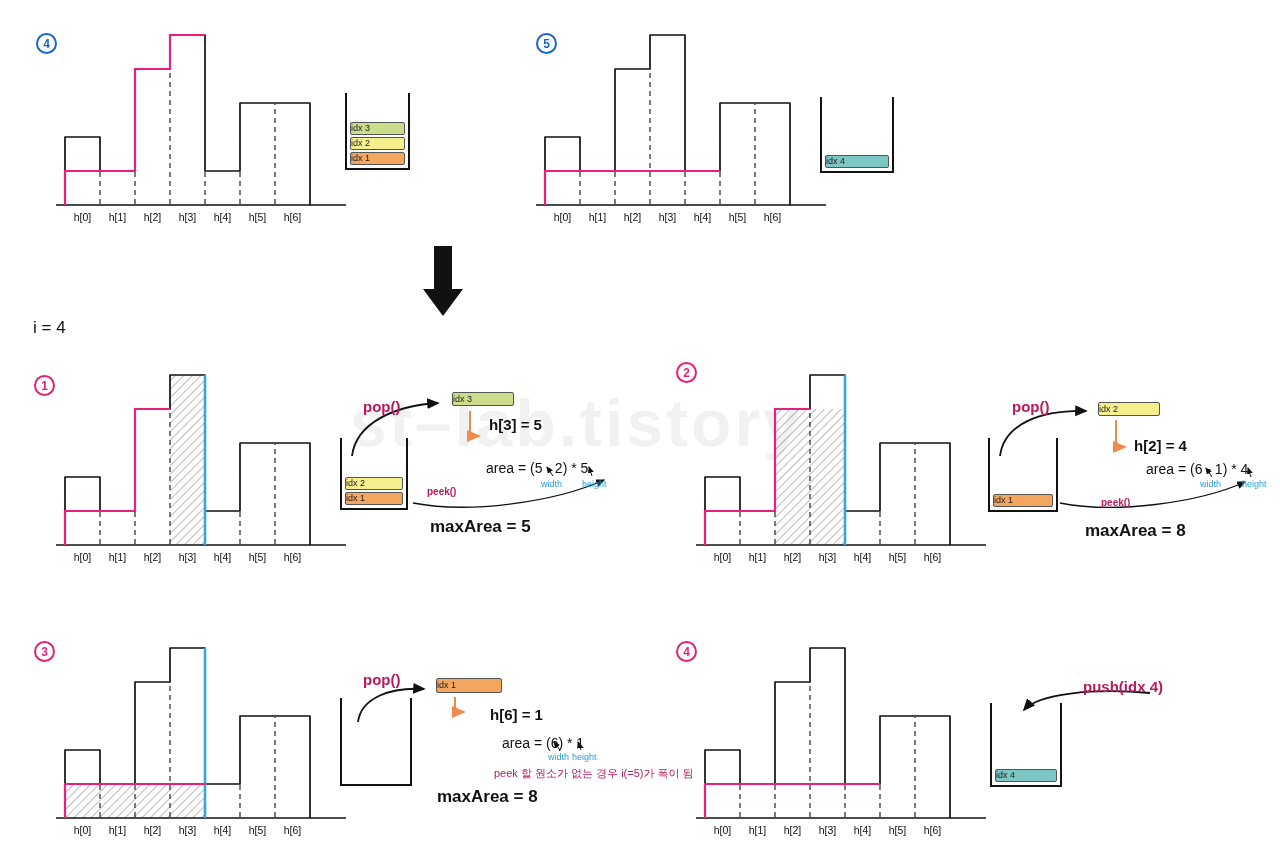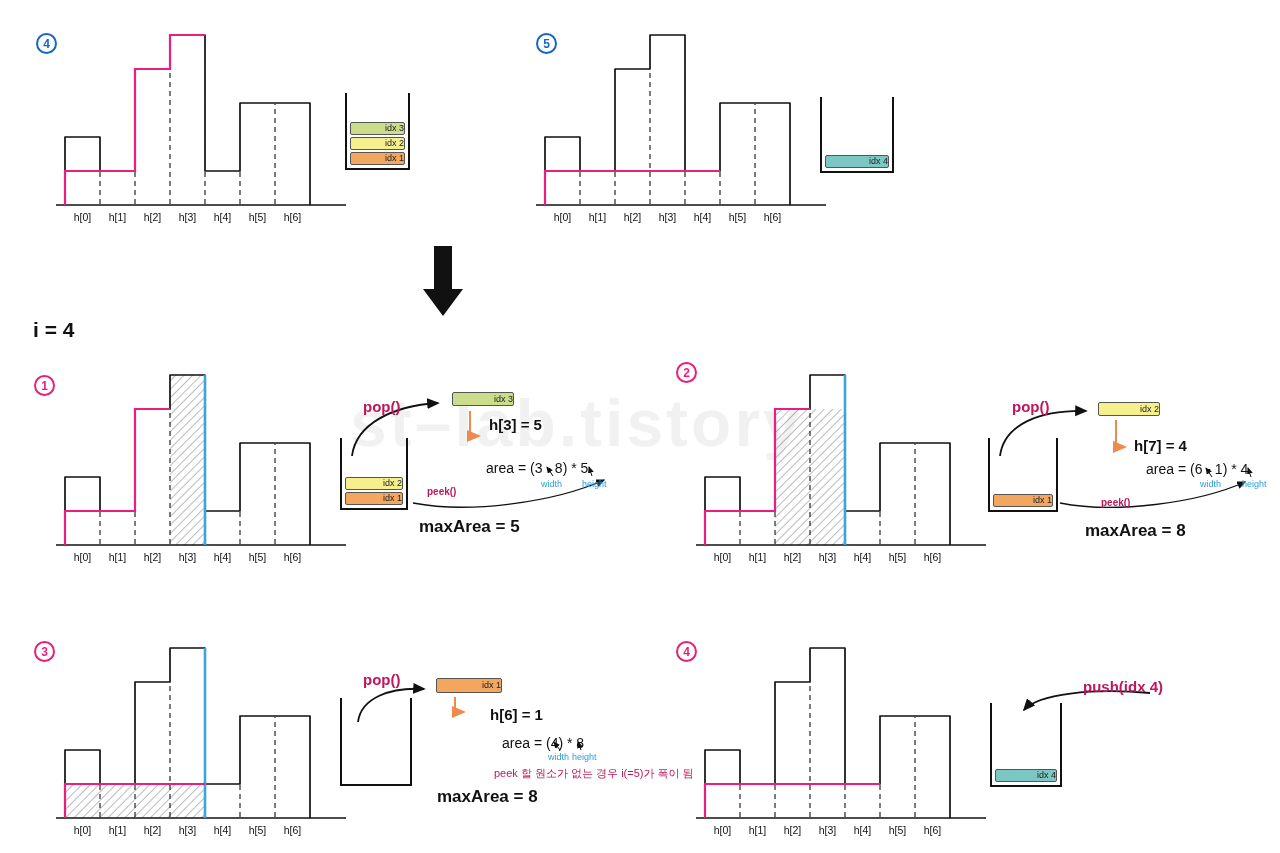--- a/index.html
+++ b/index.html
@@ -10,21 +10,21 @@
              color:rgba(0,0,0,0.055);z-index:0;pointer-events:none;white-space:nowrap}
   svg.hist{position:absolute;z-index:1;overflow:visible}
   svg.hist text{font-family:"Liberation Sans",sans-serif}
   svg.overlay{position:absolute;left:0;top:0;z-index:2;pointer-events:none}
   .badge{position:absolute;width:21px;height:21px;border-radius:50%;display:flex;align-items:center;
          justify-content:center;font-size:12px;font-weight:700;border:2px solid;z-index:3;background:#fff}
   .badge.blue{color:#1467c8;border-color:#1467c8}
   .badge.pink{color:#ea1e79;border-color:#ea1e79}
   .stack{position:absolute;border:2px solid #111;border-top:none;display:flex;flex-direction:column;
          justify-content:flex-end;gap:2px;padding:3px;z-index:1;background:transparent}
-  .chip{height:13px;line-height:11px;font-size:9px;text-align:right;border:1px solid #555;
+  .chip{height:13px;line-height:11px;font-size:9px;text-align:left;border:1px solid #555;
         border-radius:2px;color:#222;background:#eee}
   .chip.abs{position:absolute;z-index:3;line-height:13px}
   .t{position:absolute;z-index:3;white-space:nowrap;color:#111}
   .pink{color:#be185d;font-weight:600}
   .small-blue{color:#2b9fd8;font-size:9px}
   .result{font-size:15px;font-weight:600}
   .area{font-size:14px}
   .max{font-size:17px;font-weight:700}
   .ar{fill:none;stroke:#111;stroke-width:1.8;marker-end:url(#mb)}
   .thin{stroke-width:1.3}
@@ -38,21 +38,21 @@
 
   <div class="watermark">st–lab.tistory</div>
 
   <div class="badge blue" style="left:36px;top:33px">4</div>
   <div class="badge blue" style="left:536px;top:33px">5</div>
   <div class="badge pink" style="left:34px;top:375px">1</div>
   <div class="badge pink" style="left:676px;top:362px">2</div>
   <div class="badge pink" style="left:34px;top:641px">3</div>
   <div class="badge pink" style="left:676px;top:641px">4</div>
 
-  <div class="t" style="left:33px;top:318px;font-size:21px;font-weight:700">i = 4</div>
+  <div class="t" style="left:33px;top:318px;font-size:17px;font-weight:400">i = 4</div>
 
   <svg class="hist" style="left:53px;top:30px" width="310" height="198">
       <defs>
         <pattern id="hp-top4" width="6" height="6" patternUnits="userSpaceOnUse" patternTransform="rotate(45)">
           <line x1="0" y1="0" x2="0" y2="6" stroke="#777" stroke-width="1"></line>
         </pattern>
       </defs>
       <line x1="3" y1="175" x2="293" y2="175" stroke="#111" stroke-width="1.6"></line>
       <path d="M 12 175 L 12 107 L 47 107 L 47 141 L 82 141 L 82 39 L 117 39 L 117 5 L 152 5 L 152 141 L 187 141 L 187 73 L 222 73 L 222 73 L 257 73 L 257 175" fill="none" stroke="#111" stroke-width="1.7" stroke-linejoin="round"></path>
       <line x1="47" y1="174" x2="47" y2="142" stroke="#111" stroke-width="1.1" stroke-dasharray="5 4"></line>
@@ -211,37 +211,37 @@
   <div class="stack" style="left:990px;top:703px;width:72px;height:84px">
       <div class="chip" style="background: rgb(124, 198, 195);">idx 4</div>
     </div>
 
   <div class="chip abs" style="left: 452px; top: 392px; width: 62px; height: 14px; background: rgb(203, 220, 138);">idx 3</div>
   <div class="chip abs" style="left: 1098px; top: 402px; width: 62px; height: 14px; background: rgb(246, 239, 142);">idx 2</div>
   <div class="chip abs" style="left: 436px; top: 678px; width: 66px; height: 15px; background: rgb(242, 166, 94);">idx 1</div>
 
   <div class="t pink" style="left:363px;top:398px;font-size:15px">pop()</div>
   <div class="t result" style="left:489px;top:416px">h[3] = 5</div>
-  <div class="t area" style="left:486px;top:460px">area = (3 - 8) * 5</div>
+  <div class="t area" style="left:486px;top:460px">area = (5 - 2) * 5</div>
   <div class="t small-blue" style="left:541px;top:479px">width</div>
   <div class="t small-blue" style="left:582px;top:479px">height</div>
   <div class="t pink" style="left:427px;top:486px;font-size:10px">peek()</div>
-  <div class="t max" style="left:419px;top:517px">maxArea = 5</div>
+  <div class="t max" style="left:430px;top:517px">maxArea = 5</div>
 
   <div class="t pink" style="left:1012px;top:398px;font-size:15px">pop()</div>
-  <div class="t result" style="left:1134px;top:437px">h[7] = 4</div>
+  <div class="t result" style="left:1134px;top:437px">h[2] = 4</div>
   <div class="t area" style="left:1146px;top:461px">area = (6 - 1) * 4</div>
   <div class="t small-blue" style="left:1200px;top:479px">width</div>
   <div class="t small-blue" style="left:1242px;top:479px">height</div>
   <div class="t pink" style="left:1101px;top:497px;font-size:10px">peek()</div>
   <div class="t max" style="left:1085px;top:521px">maxArea = 8</div>
 
   <div class="t pink" style="left:363px;top:671px;font-size:15px">pop()</div>
   <div class="t result" style="left:490px;top:706px">h[6] = 1</div>
-  <div class="t area" style="left:502px;top:735px">area = (4) * 8</div>
+  <div class="t area" style="left:502px;top:735px">area = (6) * 1</div>
   <div class="t small-blue" style="left:548px;top:752px">width</div>
   <div class="t small-blue" style="left:572px;top:752px">height</div>
   <div class="t pink" style="left:494px;top:766px;font-size:11px;font-weight:400">peek 할 원소가 없는 경우 i(=5)가 폭이 됨</div>
   <div class="t max" style="left:437px;top:787px">maxArea = 8</div>
 
   <div class="t pink" style="left:1083px;top:678px;font-size:15px">push(idx 4)</div>
 
   <svg class="overlay" width="1280" height="853">
     <defs>
       <marker id="mb" markerWidth="9" markerHeight="9" refX="6" refY="3" orient="auto">

